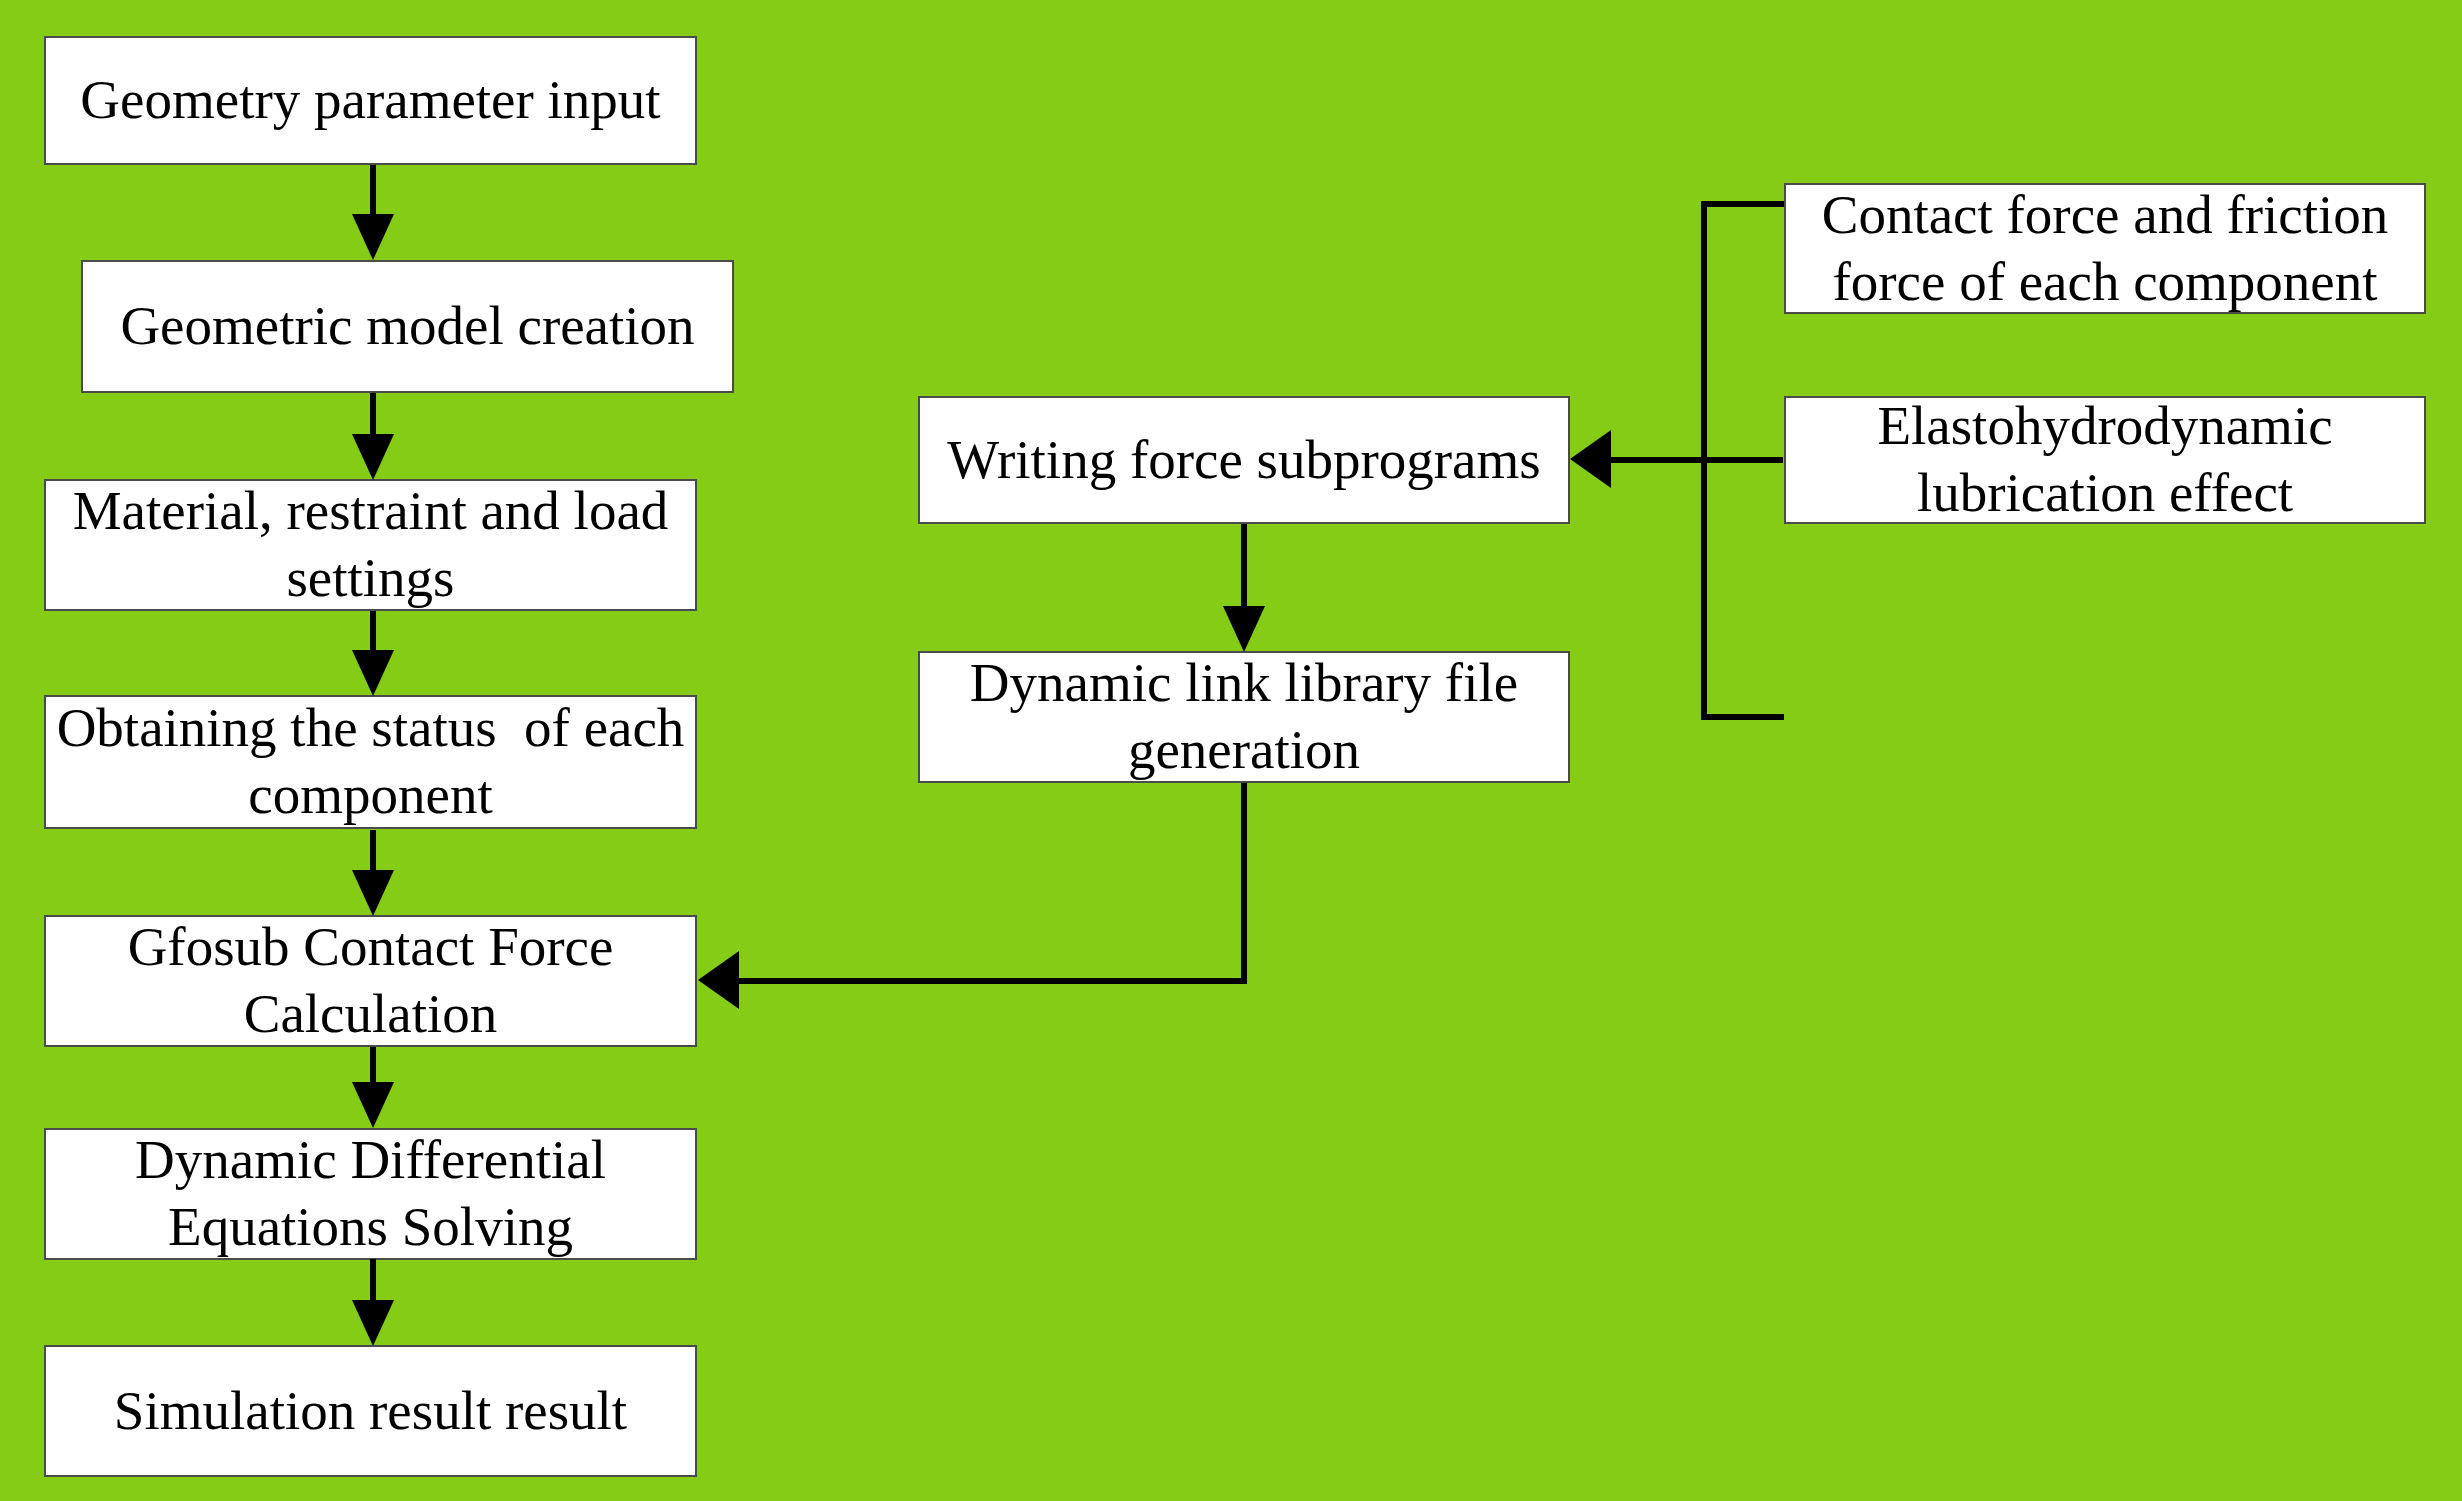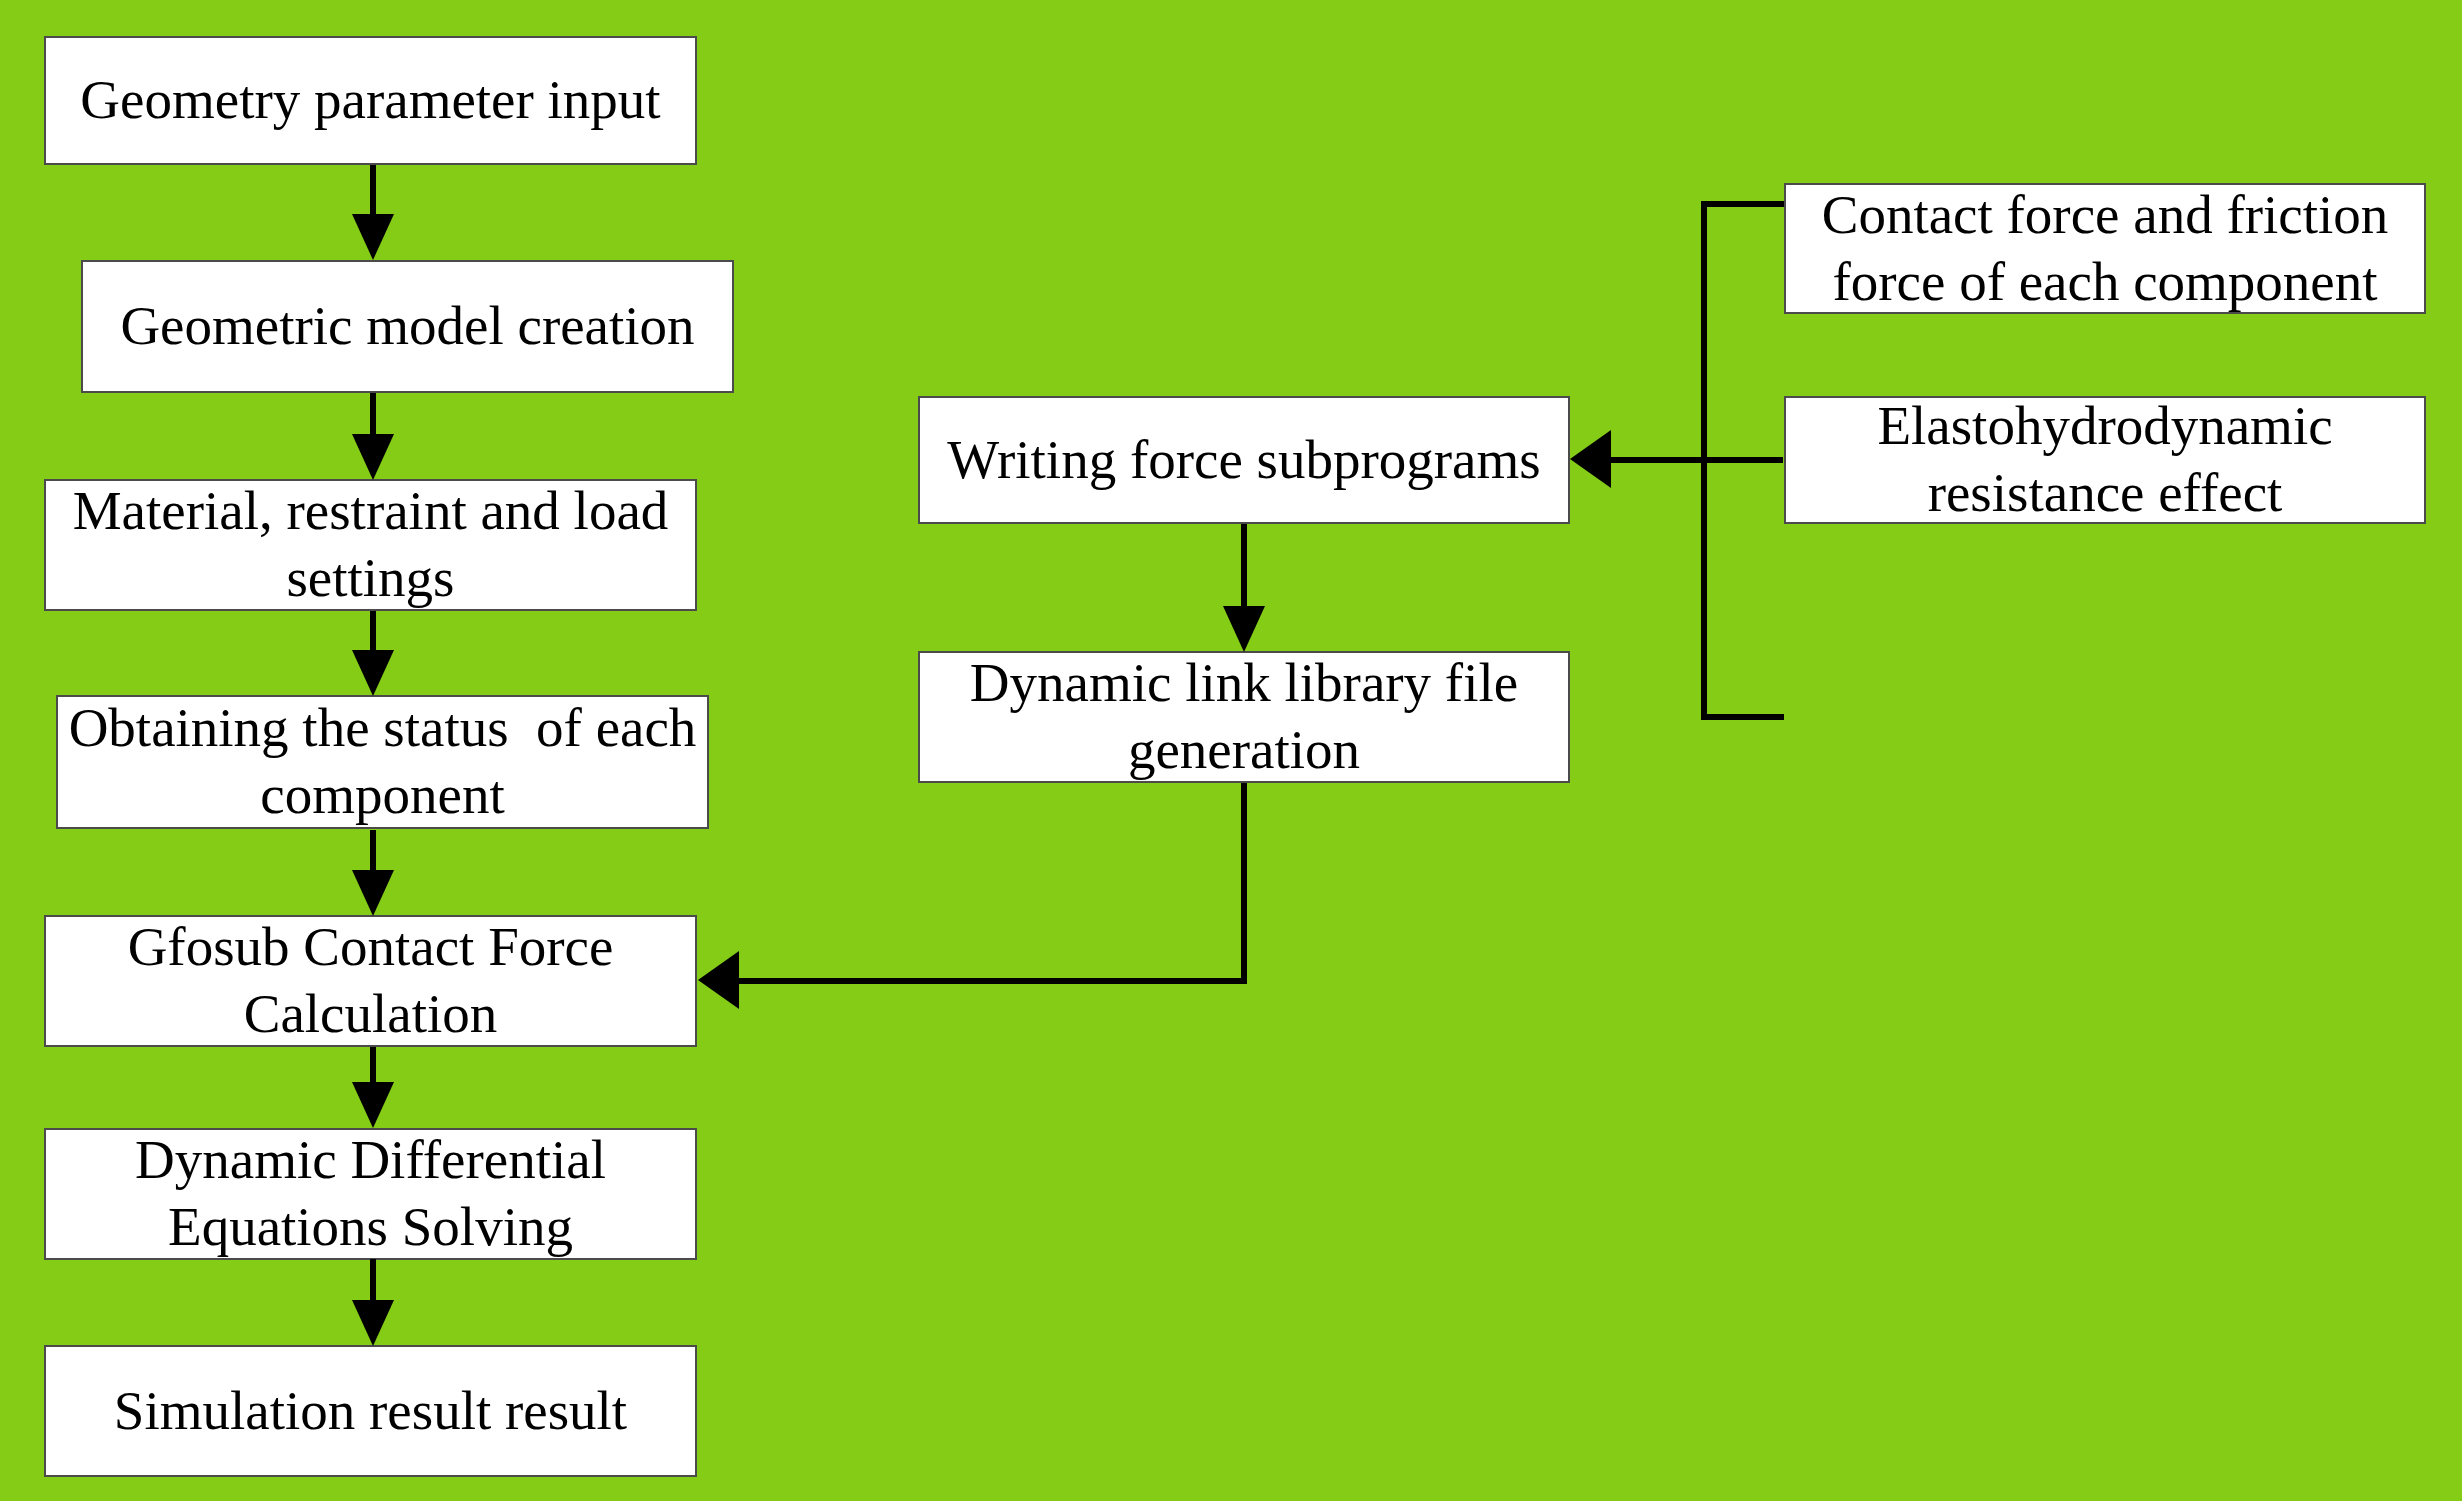--- a/index.html
+++ b/index.html
@@ -54,36 +54,36 @@
 </style>
 </head>
 <body>
 
 <div class="canvas">
 
   <div class="box" style="left:44px;  top:36px;   width:653px; height:129px;">Geometry parameter input</div>
   <div class="box" style="left:44px;  top:260px;  width:653px; height:133px;margin-left:37px;">Geometric model creation</div>
   <div class="box" style="left:44px;  top:479px;  width:653px; height:132px;">Material, restraint and load
 settings</div>
-  <div class="box" style="left:44px;  top:695px;  width:653px; height:134px;margin-left:12px;">Obtaining the status  of each
+  <div class="box" style="left:44px;  top:695px;  width:653px; height:134px;">Obtaining the status  of each
 component</div>
   <div class="box" style="left:44px;  top:915px; width:653px; height:132px;">Gfosub Contact Force
 Calculation</div>
   <div class="box" style="left:44px;  top:1128px; width:653px; height:132px;">Dynamic Differential
 Equations Solving</div>
   <div class="box" style="left:44px;  top:1345px; width:653px; height:132px;">Simulation result result</div>
 
   <div class="box" style="left:918px; top:396px; width:652px; height:128px;">Writing force subprograms</div>
   <div class="box" style="left:918px; top:651px; width:652px; height:132px;">Dynamic link library file
 generation</div>
 
   <div class="box" style="left:1784px; top:139px; width:642px; height:131px;margin-top:44px;">Contact force and friction
 force of each component</div>
   <div class="box" style="left:1784px; top:396px; width:642px; height:128px;">Elastohydrodynamic
-resistance effect</div>
+lubrication effect</div>
 
   <div class="vline" style="left:370px; top:165px;  height:53px;"></div>
   <div class="head-down" style="left:352px; top:214px;"></div>
 
   <div class="vline" style="left:370px; top:393px;  height:41px;"></div>
   <div class="head-down" style="left:352px; top:434px;"></div>
 
   <div class="vline" style="left:370px; top:611px;  height:39px;"></div>
   <div class="head-down" style="left:352px; top:650px;"></div>
 

